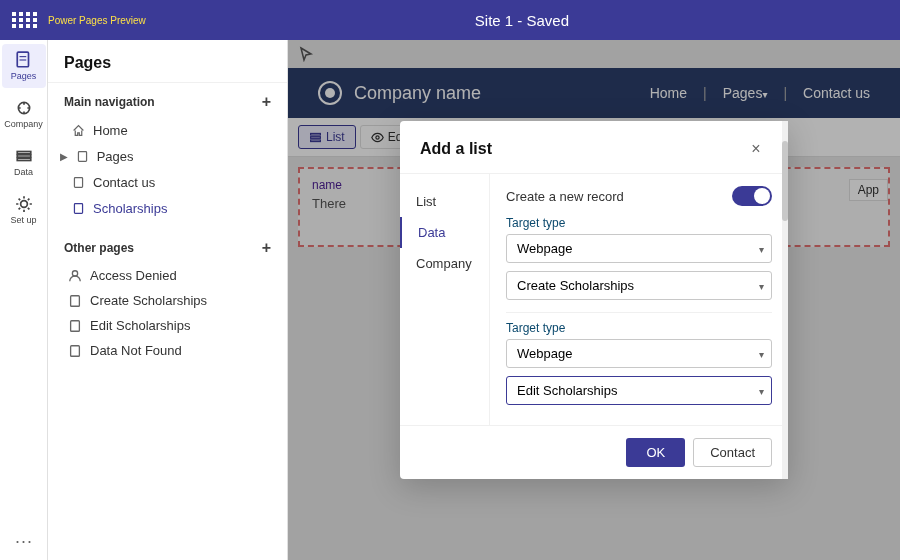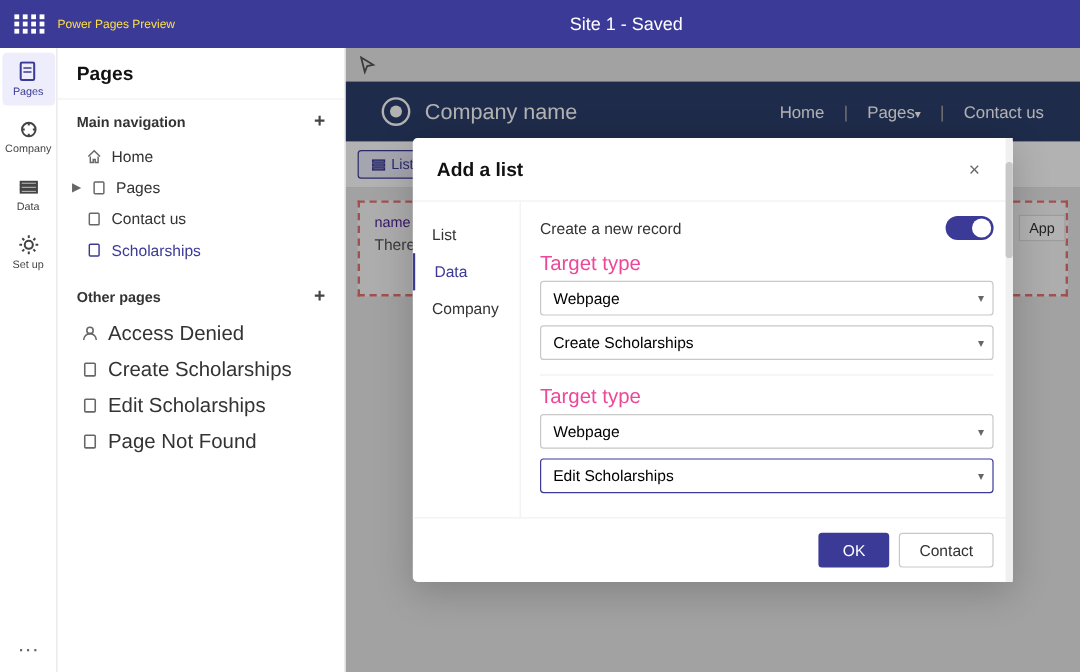--- a/index.html
+++ b/index.html
@@ -85,21 +85,21 @@
       cursor: pointer;
       color: #333;
       font-size: 13px;
       position: relative;
     }
     .nav-item.active { color: #3b3a96; font-weight: 500; }
     .nav-item .more-btn { margin-left: auto; color: #999; font-size: 14px; visibility: hidden; }
     .nav-item.has-arrow { padding-left: 12px; }
     .nav-item .arrow { font-size: 10px; color: #666; }
     .other-pages-section { margin-top: 8px; }
-    .other-item { padding: 5px 16px 5px 20px; display: flex; align-items: center; gap: 8px; font-size: 17px; color: #333; cursor: pointer; }
+    .other-item { padding: 5px 16px 5px 20px; display: flex; align-items: center; gap: 8px; font-size: 13px; color: #333; cursor: pointer; }
     .other-item svg { width: 14px; height: 14px; color: #666; }
 
     
     .main-content {
       flex: 1;
       background: #e8e8e8;
       position: relative;
       overflow: hidden;
     }
     .preview-toolbar {
@@ -189,21 +189,21 @@
       top: 0; left: 0; right: 0; bottom: 0;
       background: rgba(0,0,0,0.3);
       display: flex;
       align-items: center;
       justify-content: center;
       z-index: 100;
     }
     .dialog {
       background: white;
       border-radius: 4px;
-      width: 500px;
+      width: 388px;
       box-shadow: 0 8px 32px rgba(0,0,0,0.2);
       position: relative;
       max-height: 520px;
     }
     .dialog-header {
       display: flex;
       align-items: center;
       justify-content: space-between;
       padding: 16px 20px 12px;
       border-bottom: 1px solid #f0f0f0;
@@ -248,21 +248,21 @@
       cursor: pointer;
     }
     .toggle::after {
       content: '';
       position: absolute;
       right: 2px; top: 2px;
       width: 16px; height: 16px;
       background: white;
       border-radius: 50%;
     }
-    .form-label { font-size: 17px; color: #ec4899; margin-bottom: 4px; }
+    .form-label { font-size: 12px; color: #0c4a6e; margin-bottom: 4px; }
     .select-wrapper {
       position: relative;
       margin-bottom: 8px;
     }
     .select-wrapper select {
       width: 100%;
       padding: 6px 10px;
       border: 1px solid #c8c8c8;
       border-radius: 3px;
       font-size: 13px;
@@ -462,21 +462,21 @@
       <div class="other-item">
         <svg width="13" height="13" viewBox="0 0 16 16" fill="none" stroke="#666" stroke-width="1.5">
             <rect x="3" y="2" width="10" height="12" rx="1"></rect>
           </svg>
         <span>Edit Scholarships</span>
       </div>
       <div class="other-item">
         <svg width="13" height="13" viewBox="0 0 16 16" fill="none" stroke="#666" stroke-width="1.5">
             <rect x="3" y="2" width="10" height="12" rx="1"></rect>
           </svg>
-        <span>Page Not Found</span>
+        <span>Data Not Found</span>
       </div>
     </div>
   </div>
 
   <div class="main-content">
 
     <div class="preview-toolbar">
       <svg width="16" height="16" viewBox="0 0 16 16" fill="none" stroke="#555" stroke-width="1.5">
         <path d="M3 2l10 6-5 1-2 5z"></path>
       </svg>

